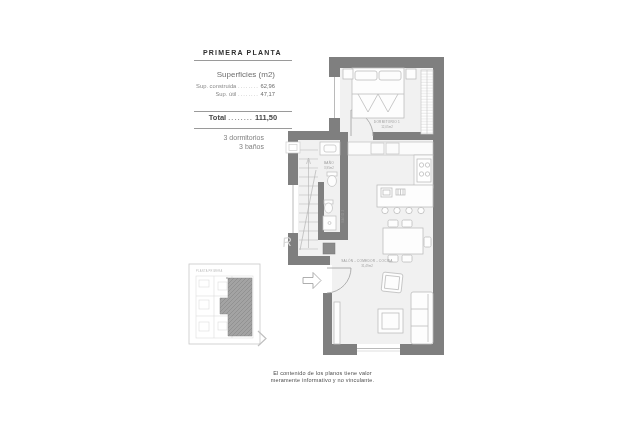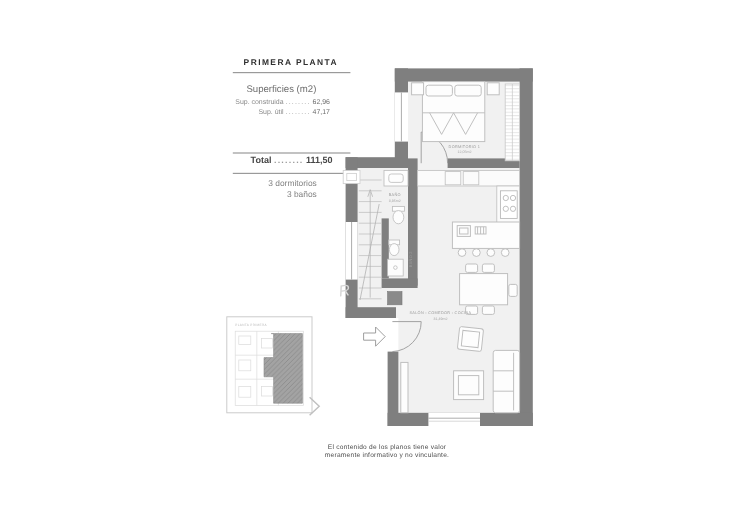--- a/index.html
+++ b/index.html
@@ -12,26 +12,26 @@
   .title{
     font-family:"Liberation Serif","DejaVu Serif",serif;
     font-size:17px;font-weight:700;color:#3a3a3a;letter-spacing:.2px;line-height:19px;
     padding-left:5px;white-space:nowrap;
   }
   .subtitle{
     font-size:7px;font-weight:700;color:#2f2f2f;letter-spacing:1.2px;
     padding-left:9px;margin-top:1px;white-space:nowrap;
   }
   .rule{border:0;border-top:1px solid #9a9a9a;margin:4px 0 0 0;height:0;}
-  .surf-heading{margin-top:9px;font-size:8px;color:#6f6f6f;text-align:center;padding-right:17px;white-space:nowrap;}
+  .surf-heading{margin-top:9px;font-size:8px;color:#6f6f6f;text-align:right;padding-right:17px;white-space:nowrap;}
   .surf-row{font-size:5.8px;color:#8a8a8a;text-align:right;padding-right:17px;line-height:8px;white-space:nowrap;}
   .surf-rows{margin-top:3px;}
   .leader{letter-spacing:1px;color:#9a9a9a;}
   .surf-value{color:#6e6e6e;}
-  .total-block{margin-top:29px;}
+  .total-block{margin-top:13px;}
   .total-line{font-size:7.5px;font-weight:700;color:#474747;text-align:center;line-height:12px;white-space:nowrap;}
   .features{margin-top:4px;font-size:7px;color:#828282;text-align:right;padding-right:28px;line-height:9px;white-space:nowrap;}
   
   .disclaimer{
     position:absolute;left:235px;top:370px;width:175px;text-align:center;
     font-size:5.5px;color:#4d4d4d;line-height:7px;letter-spacing:.2px;
   }
   
   .plan-svg{position:absolute;left:0;top:0;}
   .plan-svg text{font-family:"Liberation Sans","DejaVu Sans",sans-serif;}

